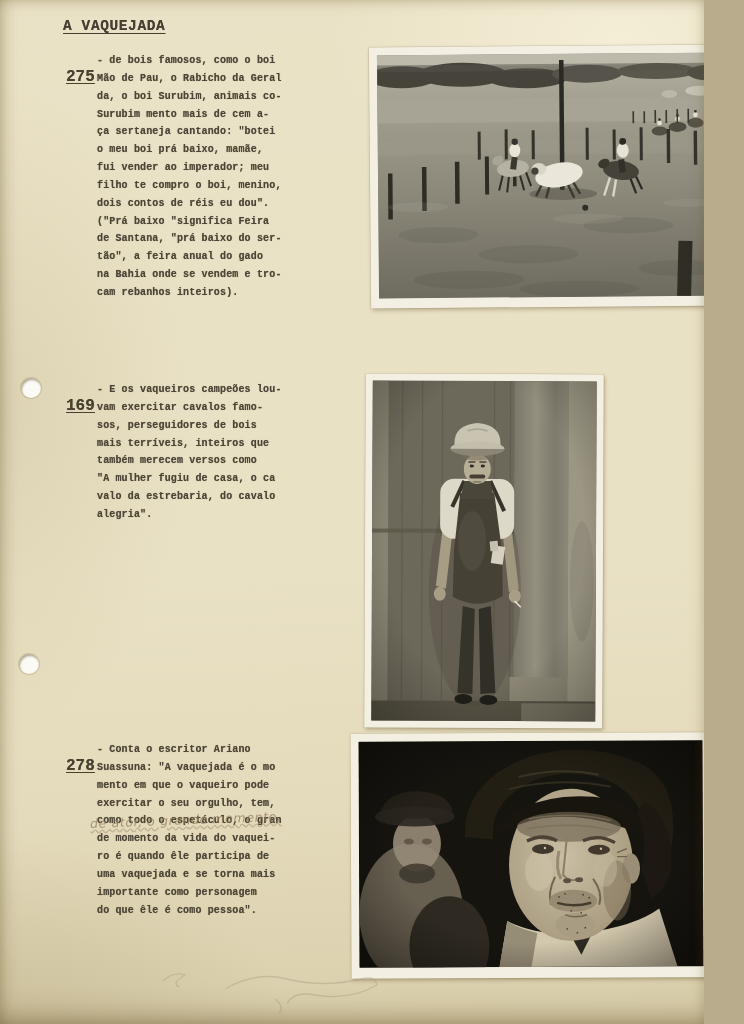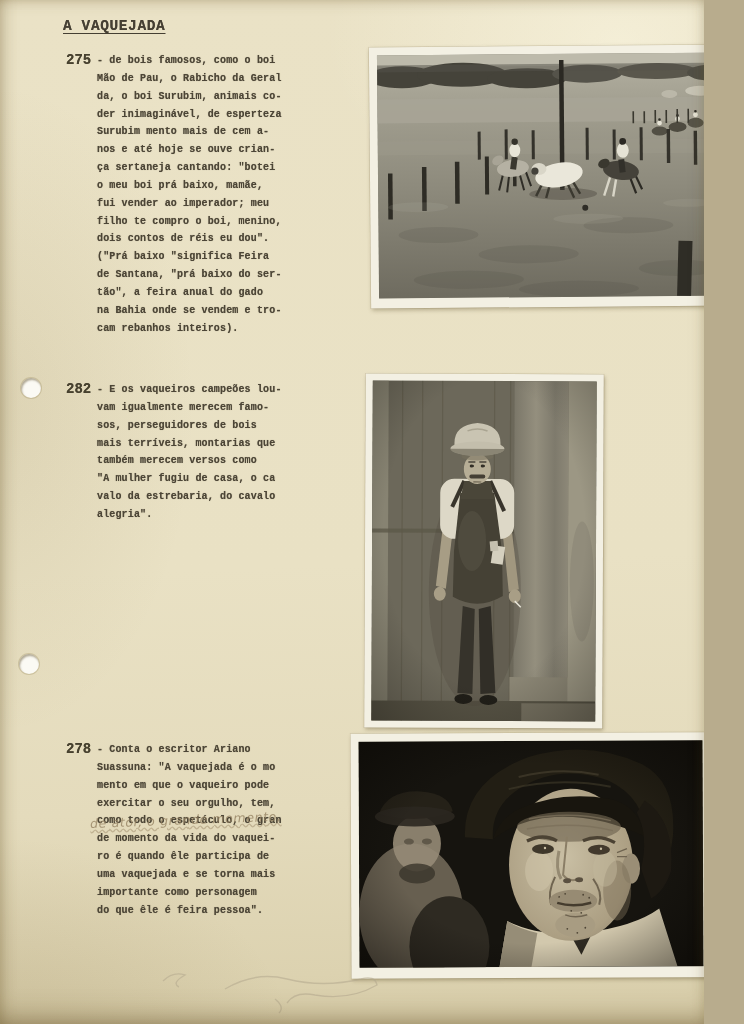--- a/index.html
+++ b/index.html
@@ -27,22 +27,22 @@
     letter-spacing:.6px;text-decoration:underline;text-underline-offset:3px;
     color:#453f33;text-shadow:0 0 .6px rgba(69,63,51,.8);white-space:pre;
   }
   .pageno{
     position:absolute;left:703px;top:4px;font-family:"DejaVu Sans",sans-serif;
     font-size:18px;color:#5c5a50;transform:rotate(-2deg);
   }
   .para{position:absolute;left:97px;width:300px;}
   .p275{top:52px;} .p282{top:381px;} .p278{top:741px;}
   .pnum{
-    position:absolute;left:-31px;top:0;font-size:14px;font-weight:700;
-    text-underline-offset:2px;
+    position:absolute;left:-31px;top:16px;font-size:16px;font-weight:700;
+    text-decoration:underline;text-underline-offset:2px;
     color:#47412f;text-shadow:0 0 .6px rgba(71,65,47,.8);
   }
   .tline{
     font-size:10px;line-height:17.85px;font-weight:700;white-space:pre;
     letter-spacing:.15px;color:#4c4536;text-shadow:0 0 .7px rgba(76,69,54,.65);
   }
   
   .annotation{
     position:absolute;left:90px;top:811px;width:260px;
     font-family:"DejaVu Sans",sans-serif;font-style:italic;font-size:12.5px;
@@ -78,65 +78,63 @@
   <div class="hole hole1"></div>
   <div class="hole hole2"></div>
 
   <div class="para p275">
     <span class="pnum">275</span>
     <div>
 
     <div class="tline">- de bois famosos, como o boi</div>
         <div class="tline">Mão de Pau, o Rabicho da Geral</div>
         <div class="tline">da, o boi Surubim, animais co-</div>
-        <div class="tline">der inimaginável, de esperteza</div>
         <div class="tline">Surubim mento mais de cem a-</div>
-        <div class="tline">nos e até hoje se ouve crian-</div>
         <div class="tline">ça sertaneja cantando: "botei</div>
         <div class="tline">o meu boi prá baixo, mamãe,</div>
         <div class="tline">fui vender ao imperador; meu</div>
         <div class="tline">filho te compro o boi, menino,</div>
         <div class="tline">dois contos de réis eu dou".</div>
         <div class="tline">("Prá baixo "significa Feira</div>
         <div class="tline">de Santana, "prá baixo do ser-</div>
         <div class="tline">tão", a feira anual do gado</div>
         <div class="tline">na Bahia onde se vendem e tro-</div>
         <div class="tline">cam rebanhos inteiros).</div>
       </div>
   </div>
 
   <div class="para p282">
-    <span class="pnum">282</span>
+    <span class="pnum">169</span>
     <div>
 
     <div class="tline">- E os vaqueiros campeões lou-</div>
-        <div class="tline">vam igualmente merecem famo-</div>
+        <div class="tline">vam exercitar cavalos famo-</div>
         <div class="tline">sos, perseguidores de bois</div>
-        <div class="tline">mais terríveis, montarias que</div>
+        <div class="tline">mais terríveis, inteiros que</div>
         <div class="tline">também merecem versos como</div>
         <div class="tline">"A mulher fugiu de casa, o ca</div>
         <div class="tline">valo da estrebaria, do cavalo</div>
         <div class="tline">alegria".</div>
       </div>
   </div>
 
   <div class="para p278">
     <span class="pnum">278</span>
     <div>
 
     <div class="tline">- Conta o escritor Ariano</div>
         <div class="tline">Suassuna: "A vaquejada é o mo</div>
         <div class="tline">mento em que o vaqueiro pode</div>
         <div class="tline">exercitar o seu orgulho, tem,</div>
         <div class="tline">como todo o espetáculo, o gran</div>
         <div class="tline">de momento da vida do vaquei-</div>
         <div class="tline">ro é quando êle participa de</div>
         <div class="tline">uma vaquejada e se torna mais</div>
         <div class="tline">importante como personagem</div>
-        <div class="tline">do que êle é feira pessoa".</div>
+        <div class="tline">do que êle é como pessoa".</div>
       </div>
   </div>
 
   <div class="annotation">de ator, o grande momento,</div>
 
   <div class="photo photo1">
     <svg width="345" height="243" viewBox="0 0 345 243">
       <defs>
         <linearGradient id="p1g" x1="0" y1="0" x2="0" y2="1">
           <stop offset="0" stop-color="#b4b1a2"></stop>

